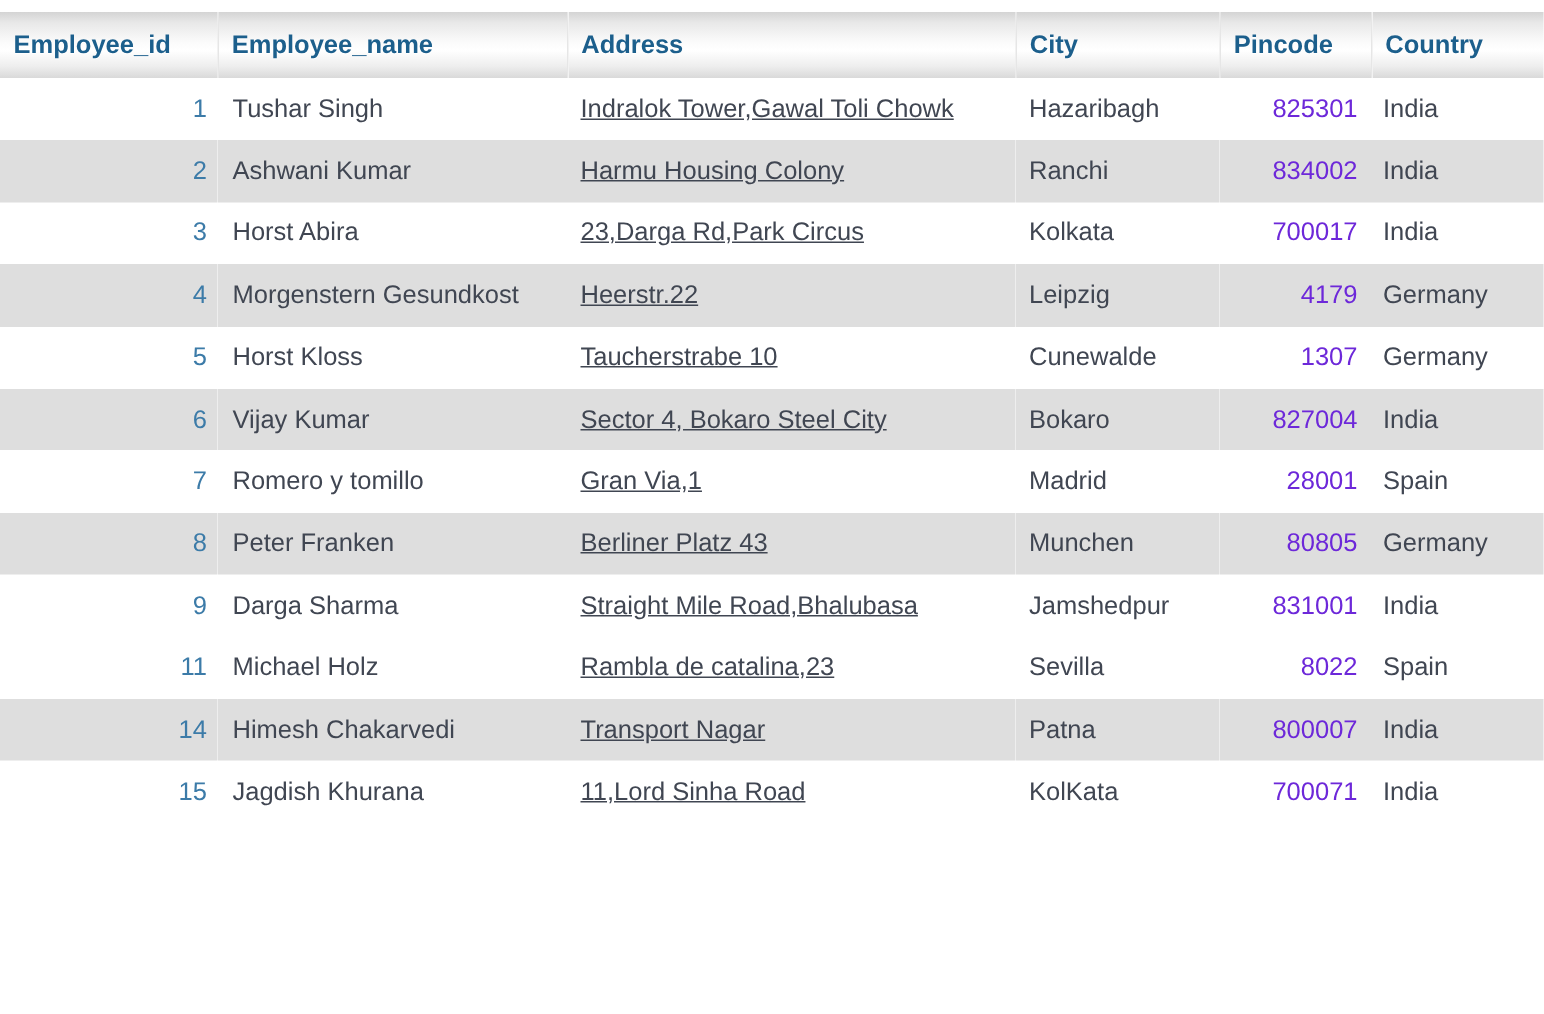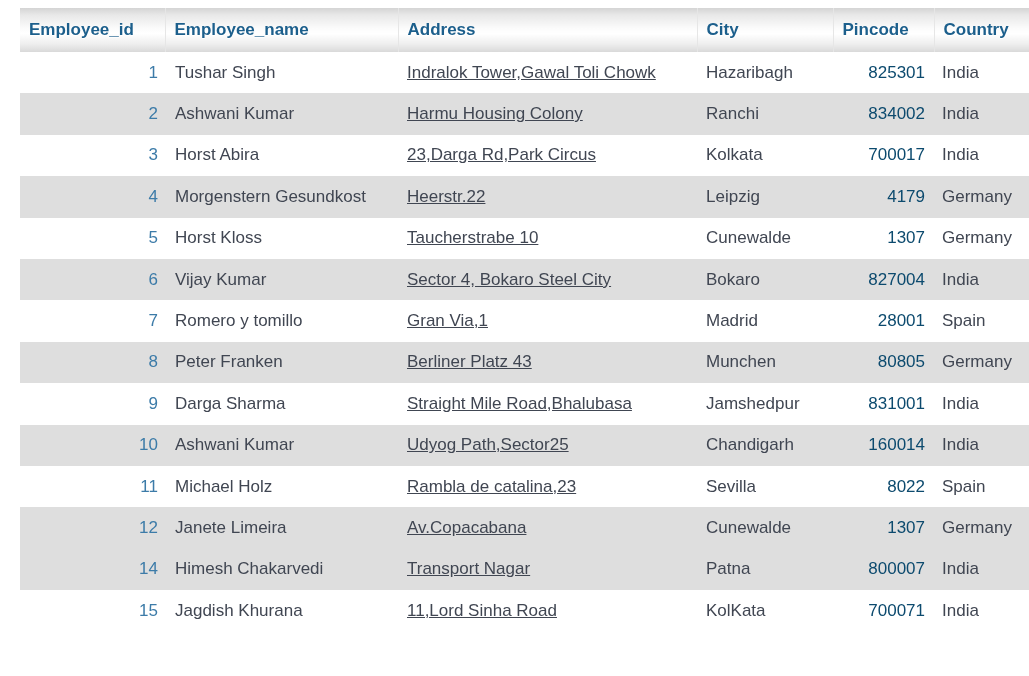--- a/index.html
+++ b/index.html
@@ -16,21 +16,20 @@
     -webkit-font-smoothing: antialiased;
   }
 
   #result-grid {
     width: 830px;
     height: 676px;
     position: relative;
     box-sizing: border-box;
     padding-top: 8px;
     background: #ffffff;
-    margin-left: 20px;
   }
 
   table.grid {
     width: 1029px;
     border-collapse: collapse;
     table-layout: fixed;
     font-size: 17px;
   }
 
   
@@ -98,21 +97,21 @@
   td.num {
     text-align: right;
     padding-left: 0;
     padding-right: 7px;
     color: #3c7ba8;
   }
   td.pin {
     text-align: right;
     padding-left: 0;
     padding-right: 9px;
-    color: #0c4a6e;
+    color: #6d28d9;
   }
   td.name    { padding-left: 10px; }
   td.address { padding-left: 9px; text-decoration: underline; }
   td.city    { padding-left: 9px; }
   td.country { padding-left: 8px; }
 </style>
 </head>
 <body>
 
 <div id="result-grid">
@@ -201,45 +200,29 @@
           <td class="country">Germany</td>
         </tr>
         <tr class="odd">
           <td class="num">9</td>
           <td class="name">Darga Sharma</td>
           <td class="address">Straight Mile Road,Bhalubasa</td>
           <td class="city">Jamshedpur</td>
           <td class="pin">831001</td>
           <td class="country">India</td>
         </tr>
-        <tr class="even">
-          <td class="num">10</td>
-          <td class="name">Ashwani Kumar</td>
-          <td class="address">Udyog Path,Sector25</td>
-          <td class="city">Chandigarh</td>
-          <td class="pin">160014</td>
-          <td class="country">India</td>
-        </tr>
         <tr class="odd">
           <td class="num">11</td>
           <td class="name">Michael Holz</td>
           <td class="address">Rambla de catalina,23</td>
           <td class="city">Sevilla</td>
           <td class="pin">8022</td>
           <td class="country">Spain</td>
         </tr>
         <tr class="even">
-          <td class="num">12</td>
-          <td class="name">Janete Limeira</td>
-          <td class="address">Av.Copacabana</td>
-          <td class="city">Cunewalde</td>
-          <td class="pin">1307</td>
-          <td class="country">Germany</td>
-        </tr>
-        <tr class="even">
           <td class="num">14</td>
           <td class="name">Himesh Chakarvedi</td>
           <td class="address">Transport Nagar</td>
           <td class="city">Patna</td>
           <td class="pin">800007</td>
           <td class="country">India</td>
         </tr>
         <tr class="odd">
           <td class="num">15</td>
           <td class="name">Jagdish Khurana</td>

